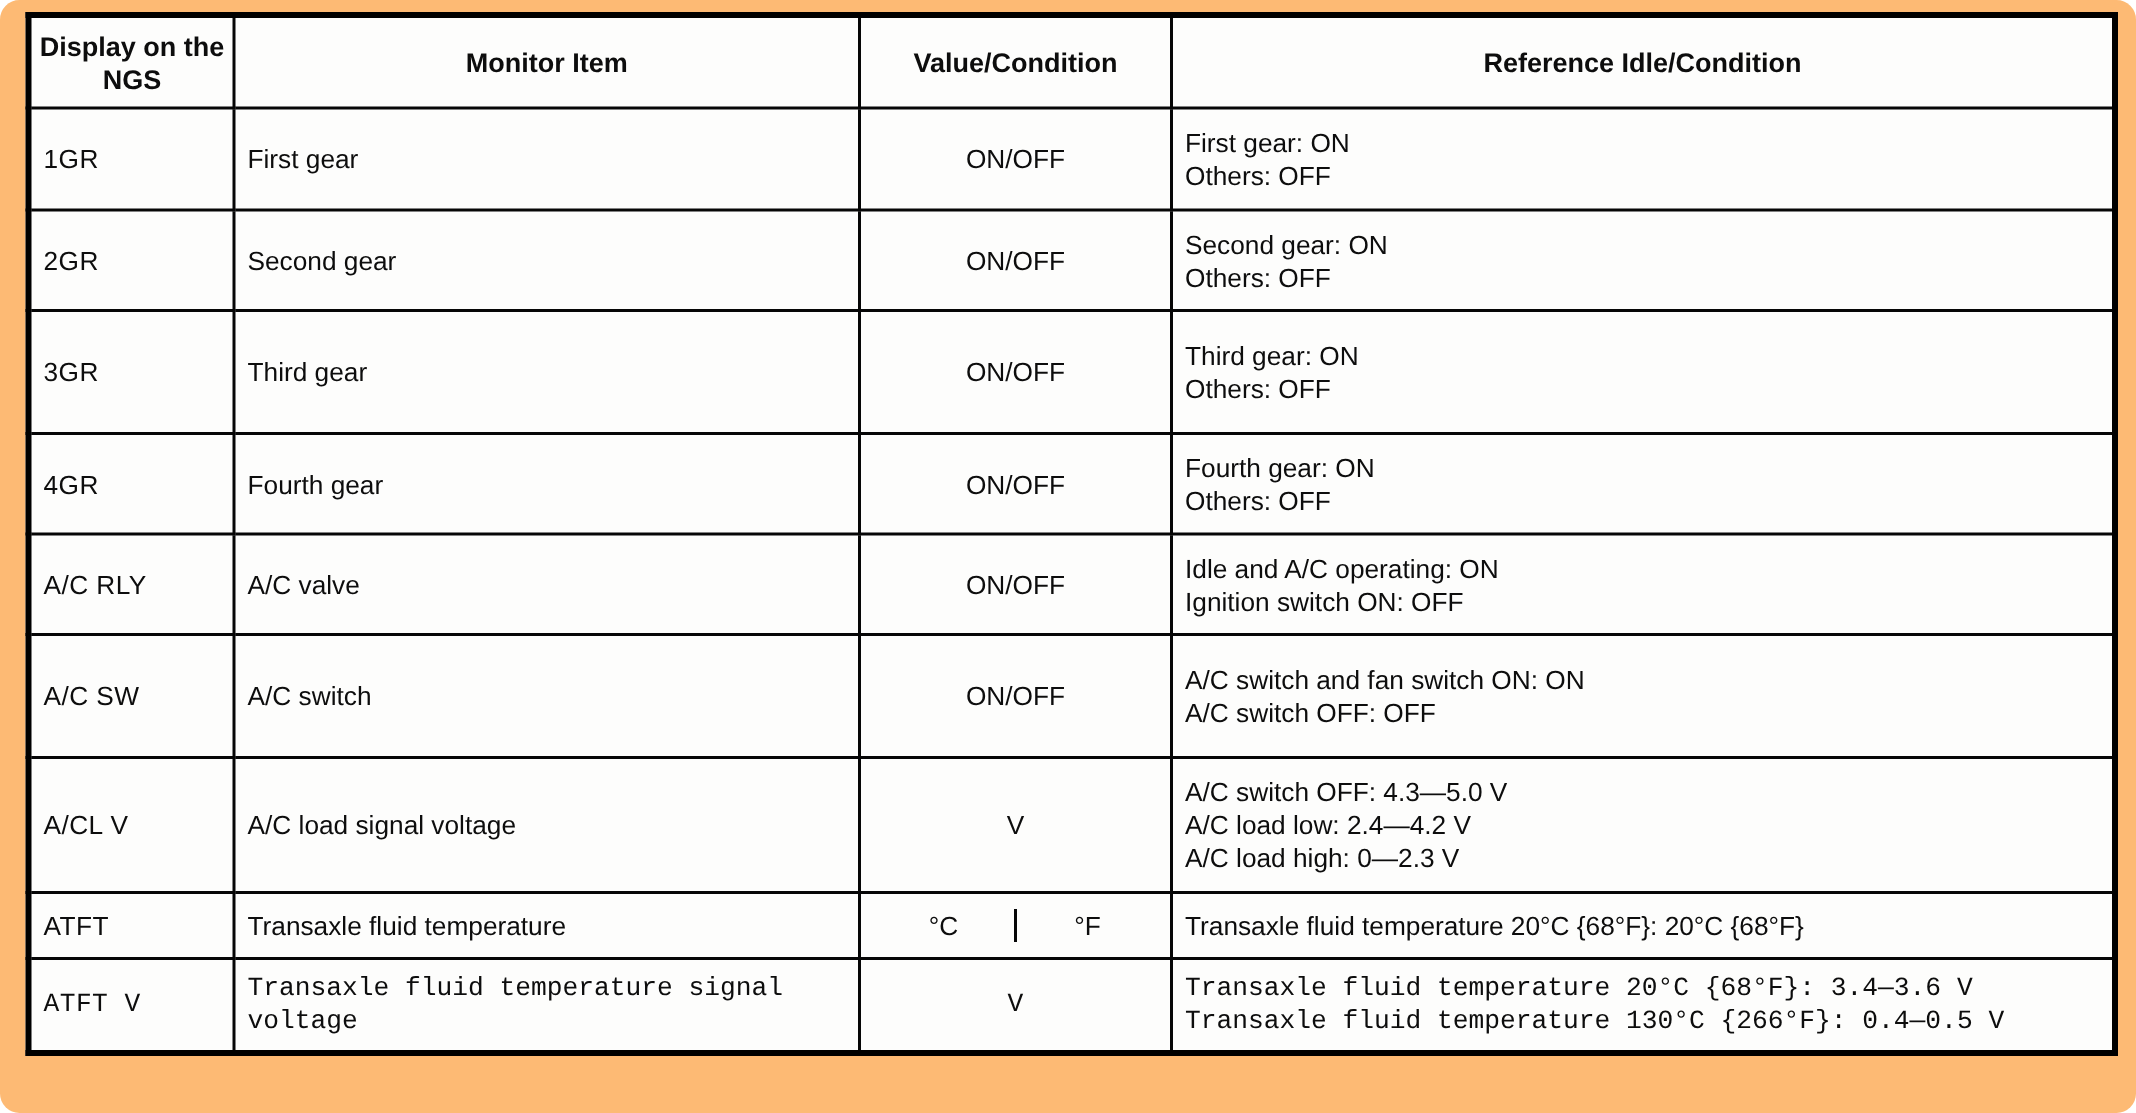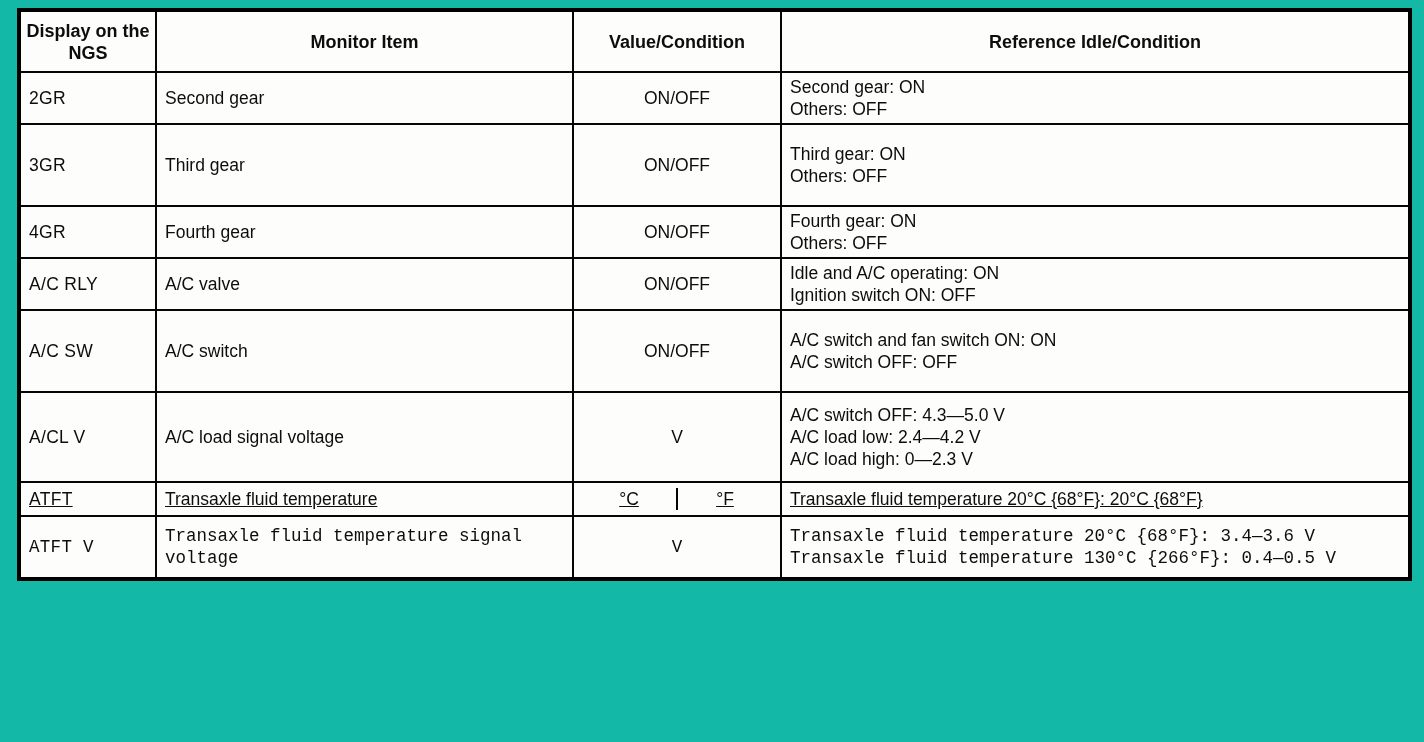--- a/index.html
+++ b/index.html
@@ -9,22 +9,23 @@
     width: 1424px;
     height: 742px;
     font-family: "Liberation Sans", sans-serif;
     color: #0d0d0d;
     -webkit-font-smoothing: antialiased;
   }
   .page {
     position: relative;
     width: 1424px;
     height: 742px;
-    background: #14b8a6;
+    background: #fdba74;
     overflow: hidden;
+    border-radius: 13px;
   }
   table.ngs {
     position: absolute;
     left: 17px;
     top: 8px;
     width: 1391px;
     border-collapse: collapse;
     table-layout: fixed;
     background: #fdfdfc;
     border: 4px solid #000;
@@ -51,24 +52,24 @@
   }
   thead tr { height: 62px; }
 
   td.c-display { text-align: left; padding-left: 11px; letter-spacing: 0.3px; }
   td.c-item    { text-align: left; padding-left: 13px; }
   td.c-unit    { text-align: center; padding: 0; }
   td.c-ref     { text-align: left; padding-left: 10px; }
 
   
   tr.h-r1  { height: 68px; }
-  tr.h-std { height: 52px; }
+  tr.h-std { height: 67px; }
   tr.h-s2  { height: 82px; }
   tr.h-tall{ height: 90px; }
-  tr.h-short{ height: 34px; text-decoration: underline; }
+  tr.h-short{ height: 44px; }
   tr.h-med { height: 63px; font-family: Liberation Mono, monospace; }
 
   
   .unit-split {
     display: flex;
     width: 100%;
     height: 100%;
     align-items: stretch;
   }
   .unit-split .half {
@@ -95,20 +96,29 @@
     </colgroup>
     <thead>
       <tr>
         <th>Display on the NGS</th>
         <th>Monitor Item</th>
         <th>Value/Condition</th>
         <th>Reference Idle/Condition</th>
       </tr>
     </thead>
     <tbody>
+      <tr class="h-r1">
+        <td class="c-display">1GR</td>
+        <td class="c-item">First gear</td>
+        <td class="c-unit">ON/OFF</td>
+        <td class="c-ref">
+          <div class="ref-line">First gear: ON</div>
+          <div class="ref-line">Others: OFF</div>
+        </td>
+      </tr>
       <tr class="h-std">
         <td class="c-display">2GR</td>
         <td class="c-item">Second gear</td>
         <td class="c-unit">ON/OFF</td>
         <td class="c-ref">
           <div class="ref-line">Second gear: ON</div>
           <div class="ref-line">Others: OFF</div>
         </td>
       </tr>
       <tr class="h-s2">

